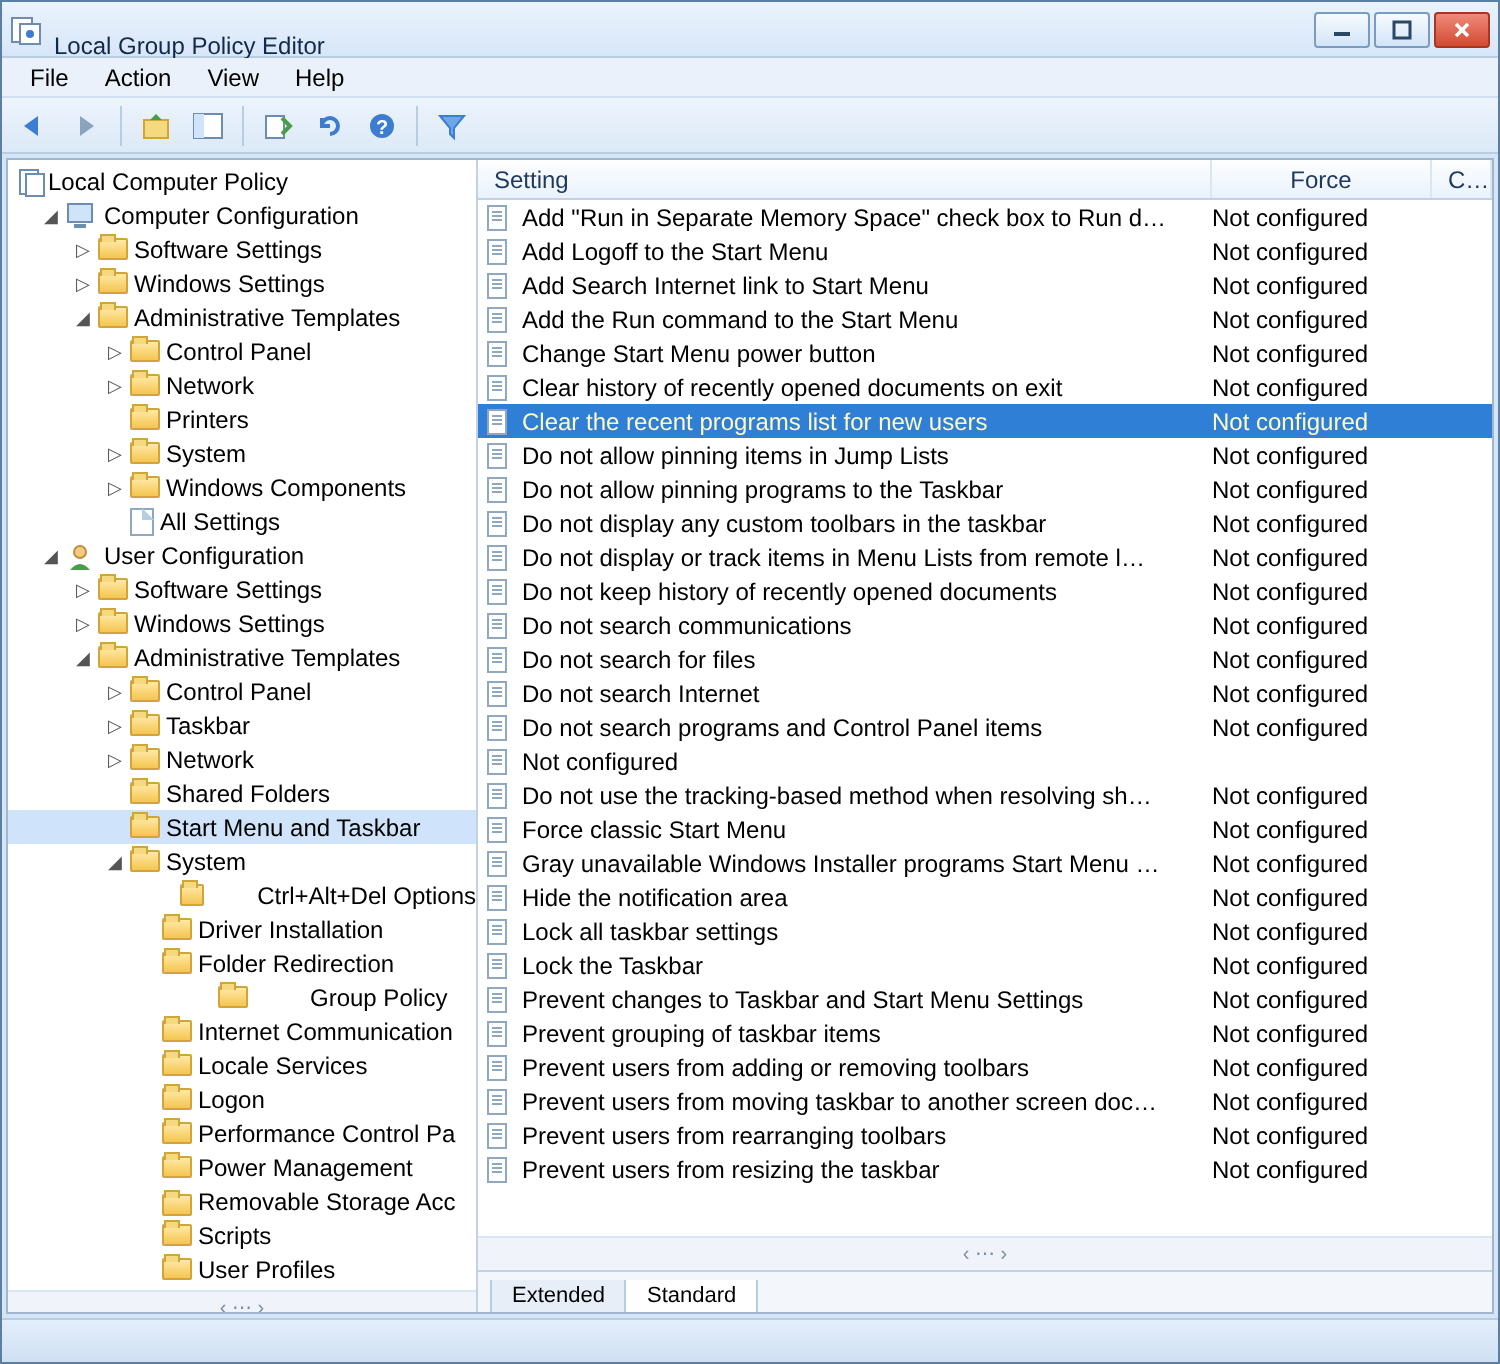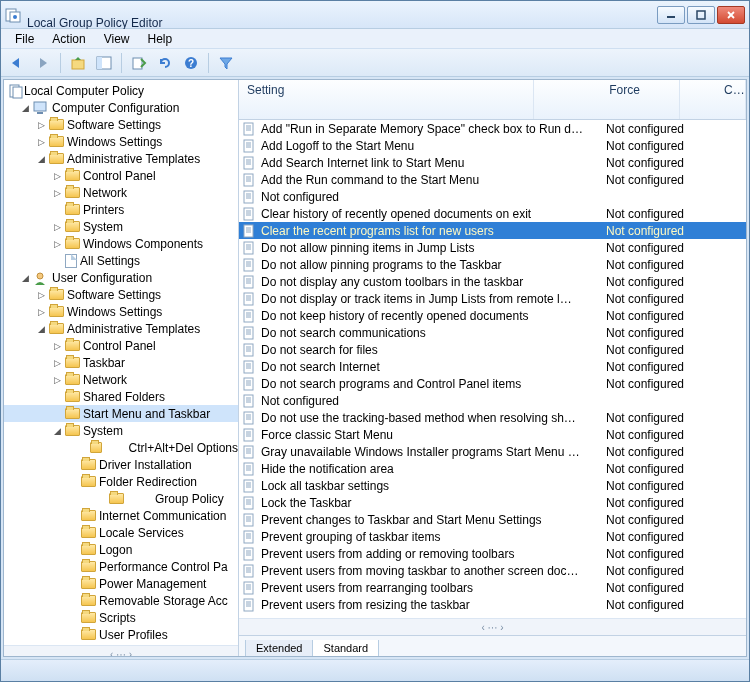--- a/index.html
+++ b/index.html
@@ -34,21 +34,21 @@
   .tree-node.sel { background:#cfe4fb; }
   .expander { width:11px; height:11px; margin-right:2px; display:inline-flex; align-items:center; justify-content:center; font-size:9px; color:#555; }
   .tree-icon { width:16px; height:14px; margin-right:3px; display:inline-block; }
   .folder { background:linear-gradient(#ffe9a6,#f5c550); border:1px solid #d1a53a; border-radius:1px; width:15px; height:11px; position:relative; }
   .folder::before { content:""; position:absolute; top:-3px; left:0; width:6px; height:3px; background:#f5d97f; border:1px solid #d1a53a; border-bottom:none; }
   .doc { background:#fff; border:1px solid #8fa8c2; width:12px; height:14px; position:relative; }
   .doc::after { content:""; position:absolute; right:-1px; top:-1px; border:3px solid transparent; border-left-color:#b7cde2; border-bottom-color:#b7cde2; }
   .policy-root { width:16px; height:16px; }
 
   
-  .grid-header { display:flex; height:40px; background:linear-gradient(#fdfeff,#e9f2fc); border-bottom:1px solid #c2d2e4; font-size:12px; color:#1d3a5e;gap:36px; }
+  .grid-header { display:flex; height:20px; background:linear-gradient(#fdfeff,#e9f2fc); border-bottom:1px solid #c2d2e4; font-size:12px; color:#1d3a5e; }
   .gh-col { border-right:1px solid #dbe6f3; padding:3px 8px; }
   .gh-setting { flex:1; min-width:0; }
   .gh-state { width:110px; text-align:center; }
   .gh-c { width:30px; text-align:center; }
 
   .grid-body { flex:1; overflow-y:auto; overflow-x:auto; }
   .row { display:flex; align-items:center; height:17px; padding-left:4px; cursor:pointer; }
   .row.sel { background:#2f7fd6; color:#fef9c3; }
   .row-icon { width:14px; height:14px; margin-right:4px; flex-shrink:0; }
   .row .setting { flex:1; white-space:nowrap; overflow:hidden; text-overflow:ellipsis; padding-right:6px; }
@@ -325,21 +325,21 @@
           <div class="tree-node" style="padding-left: 64px;">
             <span class="expander"></span>
             <span class="tree-icon folder"></span>
             <span>Performance Control Pa</span>
           </div>
           <div class="tree-node" style="padding-left: 64px;">
             <span class="expander"></span>
             <span class="tree-icon folder"></span>
             <span>Power Management</span>
           </div>
-          <div class="tree-node" style="padding-left: 64px;">
+          <div class="tree-node" style="padding-left: 64px; align-items: flex-end;">
             <span class="expander"></span>
             <span class="tree-icon folder"></span>
             <span>Removable Storage Acc</span>
           </div>
           <div class="tree-node" style="padding-left: 64px;">
             <span class="expander"></span>
             <span class="tree-icon folder"></span>
             <span>Scripts</span>
           </div>
           <div class="tree-node" style="padding-left: 64px;">
@@ -414,20 +414,21 @@
         </div>
         <div class="row">
           <span class="row-icon">
             <svg width="14" height="14">
               <rect x="1" y="1" width="9" height="12" fill="#fff" stroke="#8fa8c2"></rect>
               <line x1="3" y1="4" x2="8" y2="4" stroke="#8fa8c2"></line>
               <line x1="3" y1="6" x2="8" y2="6" stroke="#8fa8c2"></line>
               <line x1="3" y1="8" x2="8" y2="8" stroke="#8fa8c2"></line>
             </svg>
           </span>
+          <span class="setting">Change Start Menu power button</span>
           <span class="state">Not configured</span>
           <span class="cc"></span>
         </div>
         <div class="row">
           <span class="row-icon">
             <svg width="14" height="14">
               <rect x="1" y="1" width="9" height="12" fill="#fff" stroke="#8fa8c2"></rect>
               <line x1="3" y1="4" x2="8" y2="4" stroke="#8fa8c2"></line>
               <line x1="3" y1="6" x2="8" y2="6" stroke="#8fa8c2"></line>
               <line x1="3" y1="8" x2="8" y2="8" stroke="#8fa8c2"></line>
@@ -491,21 +492,21 @@
         </div>
         <div class="row">
           <span class="row-icon">
             <svg width="14" height="14">
               <rect x="1" y="1" width="9" height="12" fill="#fff" stroke="#8fa8c2"></rect>
               <line x1="3" y1="4" x2="8" y2="4" stroke="#8fa8c2"></line>
               <line x1="3" y1="6" x2="8" y2="6" stroke="#8fa8c2"></line>
               <line x1="3" y1="8" x2="8" y2="8" stroke="#8fa8c2"></line>
             </svg>
           </span>
-          <span class="setting">Do not display or track items in Jump Lists from remote l…</span>
+          <span class="setting">Do not display or track items in Menu Lists from remote l…</span>
           <span class="state">Not configured</span>
           <span class="cc"></span>
         </div>
         <div class="row">
           <span class="row-icon">
             <svg width="14" height="14">
               <rect x="1" y="1" width="9" height="12" fill="#fff" stroke="#8fa8c2"></rect>
               <line x1="3" y1="4" x2="8" y2="4" stroke="#8fa8c2"></line>
               <line x1="3" y1="6" x2="8" y2="6" stroke="#8fa8c2"></line>
               <line x1="3" y1="8" x2="8" y2="8" stroke="#8fa8c2"></line>

